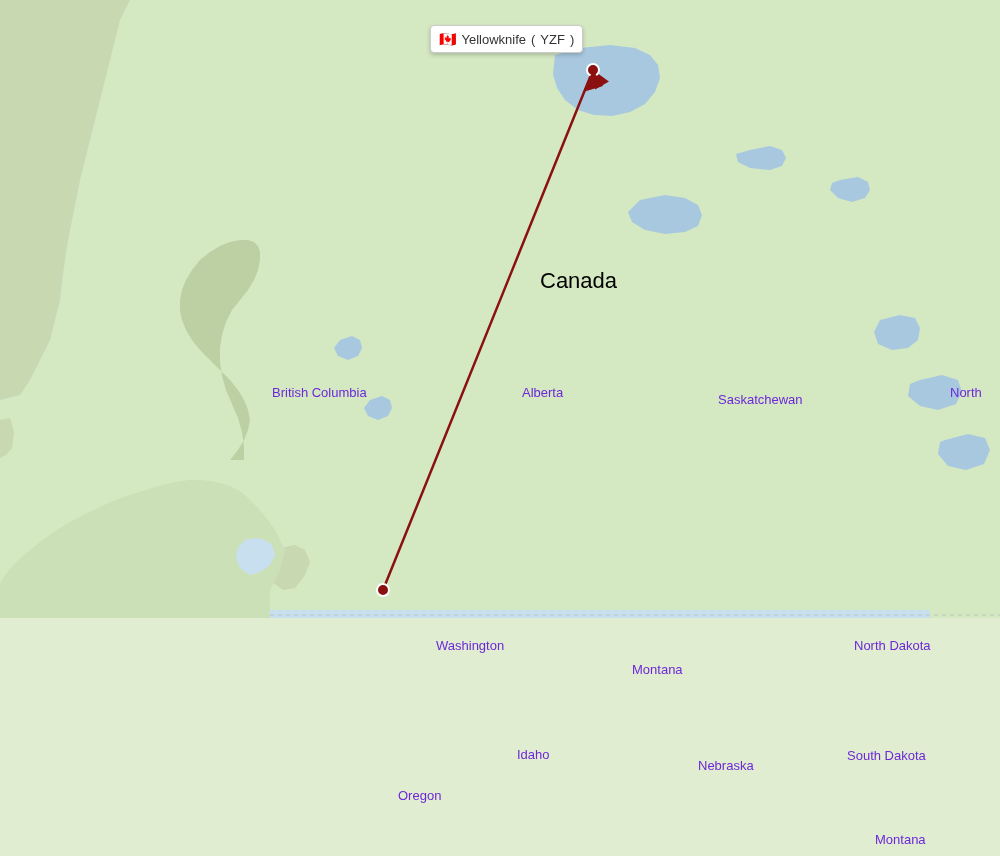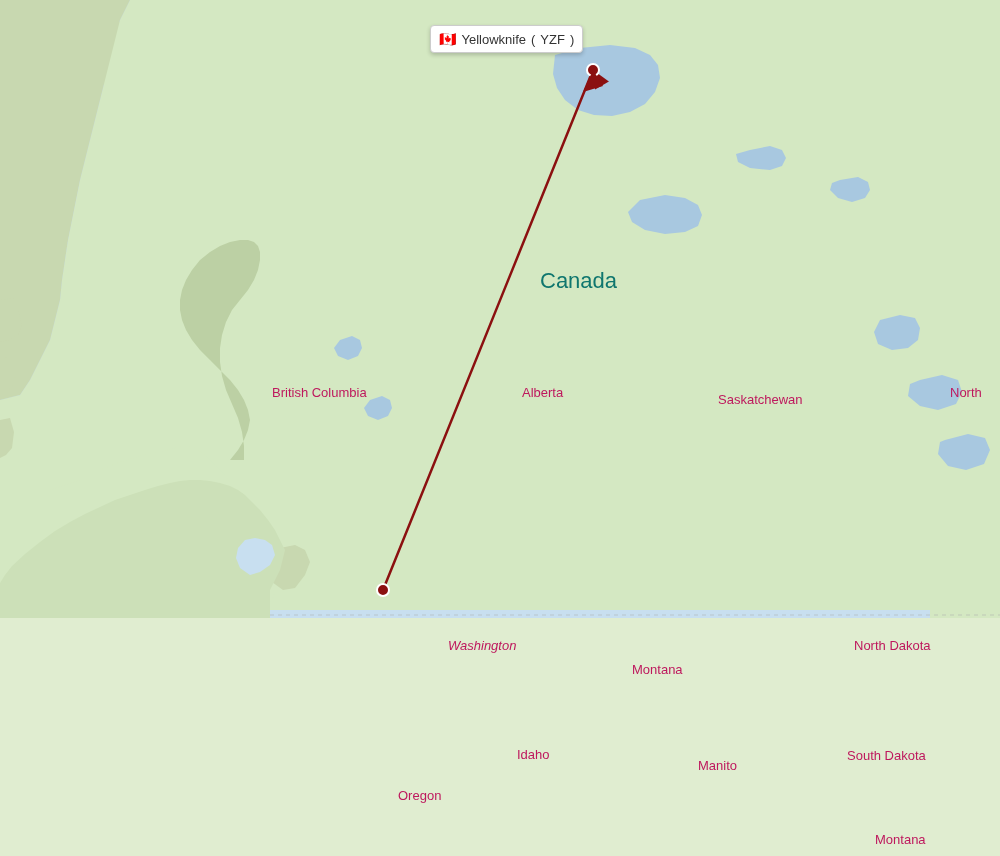--- a/index.html
+++ b/index.html
@@ -55,27 +55,27 @@
       position: absolute;
       font-size: 12px;
       color: #555;
       font-weight: 400;
       pointer-events: none;
       white-space: nowrap;
     }
 
     .place-label.large {
       font-size: 22px;
-      color: #0f766e;
+      color: #000000;
       font-weight: 300;
     }
 
     .place-label.medium {
       font-size: 13px;
-      color: #be185d;
+      color: #6d28d9;
     }
   </style>
 </head>
 <body>
 
 <div id="map-container">
   <div class="map-bg"></div>
 
   <svg class="map-svg" viewBox="0 0 1000 856" xmlns="http://www.w3.org/2000/svg">
 
@@ -201,21 +201,21 @@
     <span class="flag">🇨🇦</span>
     <span>Yellowknife</span>
     (<span>YZF</span>)
   </div>
 
   <div class="place-label large" style="left: 540px; top: 268px;">Canada</div>
   <div class="place-label medium" style="left: 272px; top: 385px;">British Columbia</div>
   <div class="place-label medium" style="left: 522px; top: 385px; text-align: center;">Alberta</div>
   <div class="place-label medium" style="left: 718px; top: 385px; margin-top: 7px;">Saskatchewan</div>
   <div class="place-label medium" style="left: 950px; top: 385px;">North</div>
-  <div class="place-label medium" style="left: 448px; top: 638px; font-style: italic;">Washington</div>
+  <div class="place-label medium" style="left: 436px; top: 638px;">Washington</div>
   <div class="place-label medium" style="left: 398px; top: 748px; margin-top: 40px;">Oregon</div>
   <div class="place-label medium" style="left: 632px; top: 662px;">Montana</div>
   <div class="place-label medium" style="left: 517px; top: 708px; margin-top: 39px;">Idaho</div>
-  <div class="place-label medium" style="left: 698px; top: 758px;">Manito</div>
+  <div class="place-label medium" style="left: 698px; top: 758px;">Nebraska</div>
   <div class="place-label medium" style="left: 854px; top: 638px;">North Dakota</div>
   <div class="place-label medium" style="left: 815px; top: 748px; margin-left: 32px;">South Dakota</div>
   <div class="place-label medium" style="left: 875px; top: 832px;">Montana</div>
 </div>
 
 </body></html>

